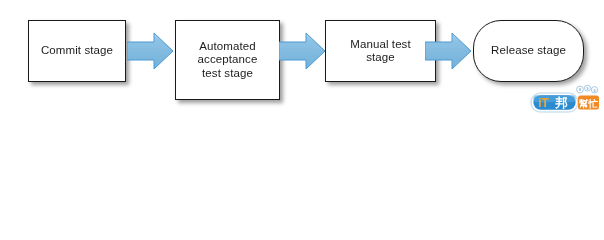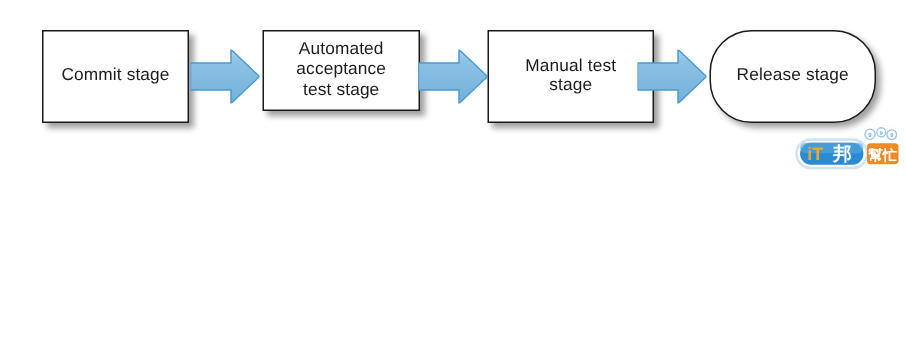--- a/index.html
+++ b/index.html
@@ -77,21 +77,21 @@
     <defs>
       <linearGradient id="agrad0" x1="0" y1="0" x2="0" y2="1">
         <stop offset="0%" stop-color="#a9d2ec"></stop>
         <stop offset="22%" stop-color="#8dc2e4"></stop>
         <stop offset="100%" stop-color="#72b0da"></stop>
       </linearGradient>
     </defs>
     <polygon points="0,9 27,9 27,0 46,18 27,36 27,27 0,27" fill="url(#agrad0)" stroke="#4a9ad4" stroke-width="1"></polygon>
   </svg>
 
-  <div class="stage-box" id="box-1" style="left: 175px; top: 20px; width: 105px; height: 54px;">
+  <div class="stage-box" id="box-1" style="left: 175px; top: 20px; width: 105px; height: 80px;">
     <span class="stage-label">Automated
 acceptance
 test stage</span>
   </div>
 
   <svg class="arrow" id="arrow-1" viewBox="0 0 46 36" preserveAspectRatio="none" style="left: 279px; top: 33px; width: 46px; height: 36px;">
     <defs>
       <linearGradient id="agrad1" x1="0" y1="0" x2="0" y2="1">
         <stop offset="0%" stop-color="#a9d2ec"></stop>
         <stop offset="22%" stop-color="#8dc2e4"></stop>

